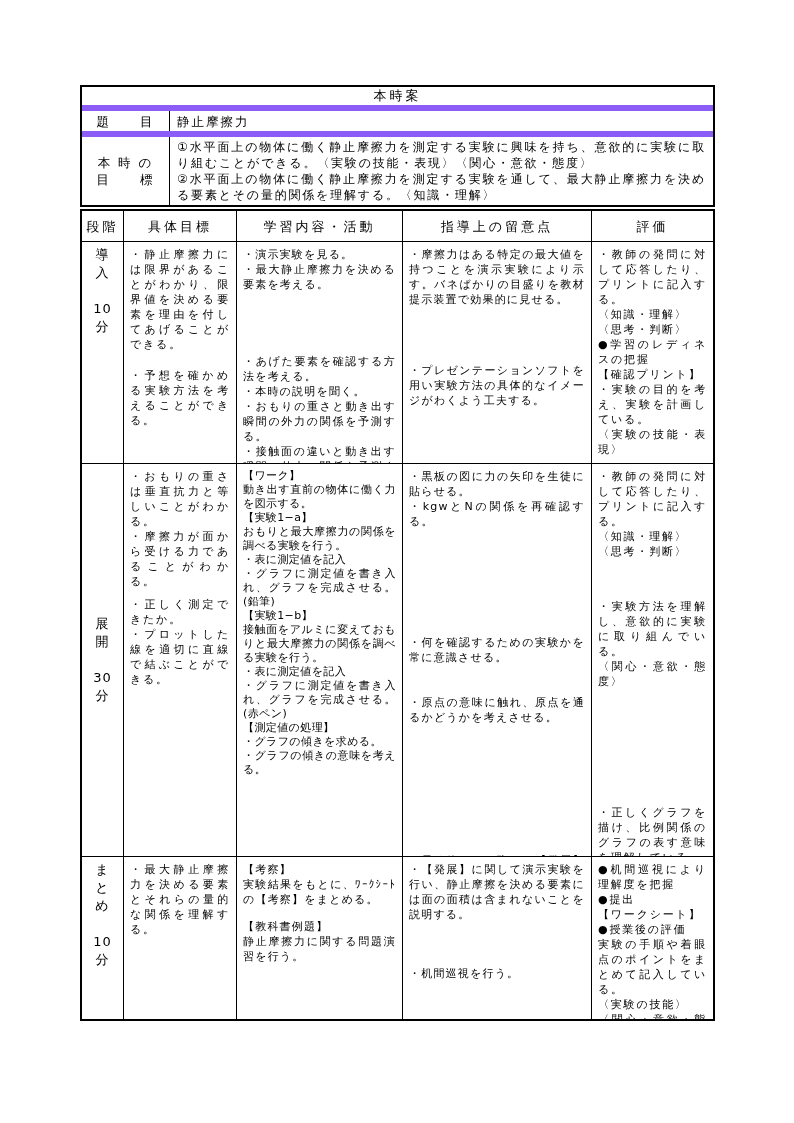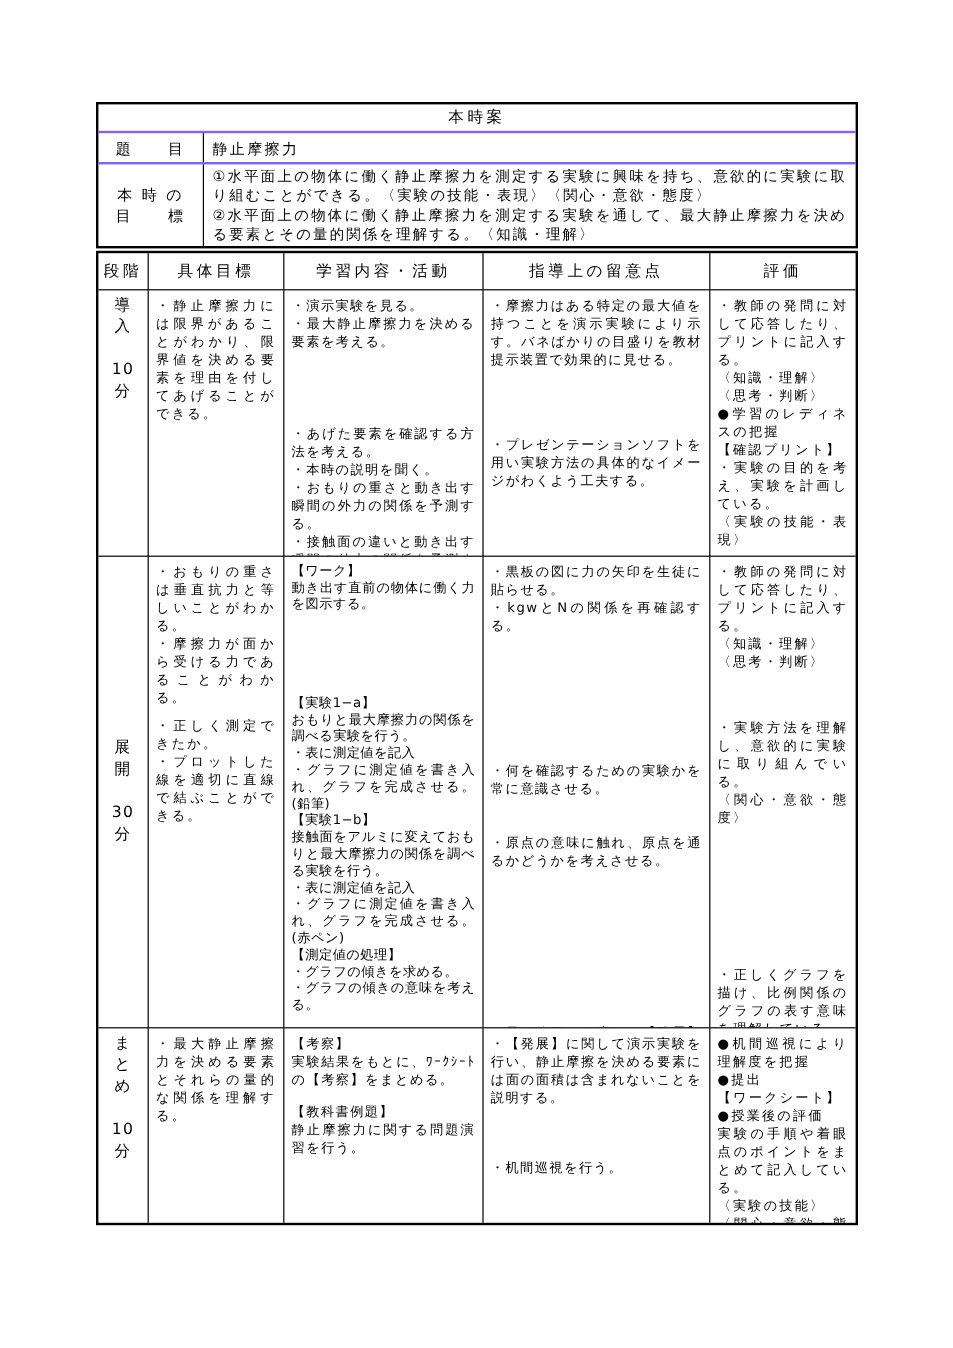--- a/index.html
+++ b/index.html
@@ -3,21 +3,21 @@
 <meta charset="utf-8">
 <style>
   * { margin:0; padding:0; box-sizing:border-box; }
   html,body { width:794px; height:1123px; background:#fff; }
   body { font-family:"DejaVu Sans", sans-serif; color:#000; position:relative; }
   .sheet { position:absolute; left:80px; top:85px; width:635px; }
 
   .tbl { width:635px; border:2px solid #000; background:#fff; }
 
   
-  .trow { display:flex; border-bottom:2px solid #8b5cf6; }
+  .trow { display:flex; border-bottom:6px solid #8b5cf6; }
   .trow:last-child { border-bottom:none; }
   .title-row { height:24px; align-items:center; justify-content:center;
                font-size:13px; letter-spacing:3px; }
   .topic-row { height:26px; }
   .goal-row  { height:68px; }
   .lblcell { width:88px; border-right:1px solid #000; display:flex;
              align-items:center; justify-content:center; text-align:center;
              font-size:12.5px; letter-spacing:2px; white-space:pre-line; line-height:17px; }
   .ccell { flex:1; padding:2px 7px 0 7px; overflow:hidden; }
   .topic-row .ccell { display:flex; align-items:center; font-size:12.5px; letter-spacing:2px; }
@@ -35,21 +35,21 @@
   .hc { display:flex; align-items:center; justify-content:center;
         font-size:13px; letter-spacing:3px; padding:0; text-align:center; }
   .stage { text-align:center; white-space:pre-line; font-size:13px;
            line-height:18px; letter-spacing:1px; padding-top:4px; }
   .stage.midv { display:flex; align-items:center; justify-content:center; padding-top:0; }
   .p { white-space:pre-line; }
   .narrow { letter-spacing:1.8px; }
   .dense { line-height:14px; letter-spacing:0.4px; }
   
   .mt16{margin-top:16px} .mt62{margin-top:62px} .mt56{margin-top:56px}
-  .mt14{margin-top:8px} .mt68{margin-top:68px} .mt70{margin-top:106px}
+  .mt14{margin-top:8px} .mt68{} .mt70{margin-top:106px}
   .mt30{margin-top:30px} .mt128{margin-top:128px} .mt40{margin-top:40px}
   .mt116{margin-top:116px} .mt12{margin-top:12px} .mt44{margin-top:44px}
 </style>
 </head>
 <body>
 
 <div class="sheet">
 
   <div class="tbl">
     <div class="trow title-row">
@@ -77,20 +77,21 @@
     <div class="c hc">指導上の留意点</div>
     <div class="c hc lc">評価</div>
 
     <div class="c stage">導
 入
 
 10
 分</div>
     <div class="c narrow">
       <div class="p">・静止摩擦力には限界があることがわかり、限界値を決める要素を理由を付してあげることができる。</div>
+      <div class="p mt16">・予想を確かめる実験方法を考えることができる。</div>
     </div>
     <div class="c">
       <div class="p">・演示実験を見る。
 ・最大静止摩擦力を決める要素を考える。</div>
       <div class="p mt62">・あげた要素を確認する方法を考える。
 ・本時の説明を聞く。
 ・おもりの重さと動き出す瞬間の外力の関係を予測する。
 ・接触面の違いと動き出す瞬間の外力の関係を予測する。</div>
     </div>
     <div class="c">

